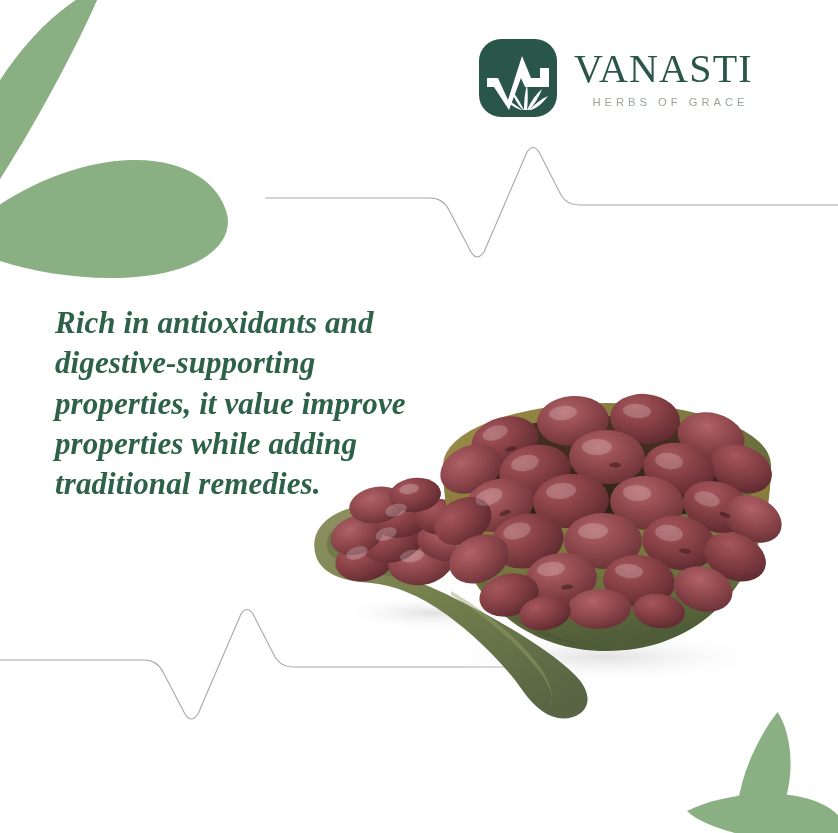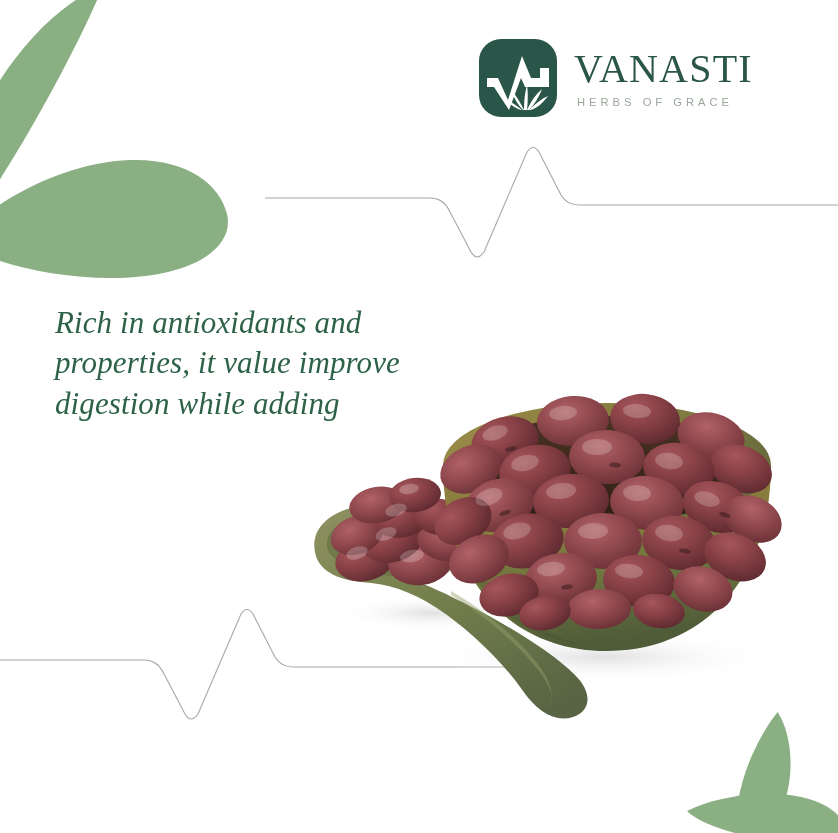--- a/index.html
+++ b/index.html
@@ -30,42 +30,42 @@
   
   .logo-block {
     position: absolute;
     left: 478px;
     top: 38px;
     display: flex;
     align-items: center;
     gap: 16px;
   }
   .logo-mark { width: 80px; height: 80px; flex: none; display: block; }
-  .logo-words { display: flex; flex-direction: column; }
+  .logo-words { display: flex; flex-direction: column; text-align: center; }
   .wordmark { display: block; width: 190px; height: 42px; }
   .tagline {
     color: #9aa69a;
     font-size: 11.2px;
     letter-spacing: 4.0px;
     font-family: "Liberation Sans", sans-serif;
     margin-top: 5px;
     margin-left: 3px;
     white-space: nowrap;
   }
 
   
   .headline {
     position: absolute;
     left: 55px;
     top: 303px;
     width: 380px;
     color: #2d6249;
     font-family: "Liberation Serif", "DejaVu Serif", serif;
     font-style: italic;
-    font-weight: normal;
+    font-weight: bold;
     font-size: 31px;
     line-height: 1.30;
     letter-spacing: 0.1px;
   }
 
   
   .photo { position: absolute; left: 255px; top: 345px; width: 583px; height: 400px; }
 </style>
 </head>
 <body>
@@ -104,22 +104,24 @@
     <div class="logo-words">
       <svg class="wordmark" viewBox="0 0 190 42" aria-hidden="true">
         <text x="0" y="33" font-family="Liberation Serif, DejaVu Serif, serif" font-size="40" letter-spacing="1.2" fill="#2a5549">VANASTI</text>
       </svg>
       <div class="tagline">HERBS OF GRACE</div>
     </div>
   </div>
 
   <div class="headline">
     <div>Rich in antioxidants and</div>
+    <div>digestive-supporting</div>
     <div>properties, it value improve</div>
-    <div>digestion while adding</div>
+    <div>properties while adding</div>
+    <div>traditional remedies.</div>
   </div>
 
   <div class="pulse pulse-bottom">
     <svg viewBox="0 0 520 125" width="520" height="125" aria-hidden="true">
       <path d="M0 62 L148 62 Q161 62 167 74 L189 116 Q195 126 202 116 L245 16 Q251 7 257 16 L279 59 Q285 69 297 69 L520 69" fill="none" stroke="#a8a8a8" stroke-width="1.1" stroke-linecap="round" stroke-linejoin="round"></path>
     </svg>
   </div>
 
   <div class="photo">
     <svg viewBox="0 0 583 400" width="583" height="400" aria-hidden="true">

